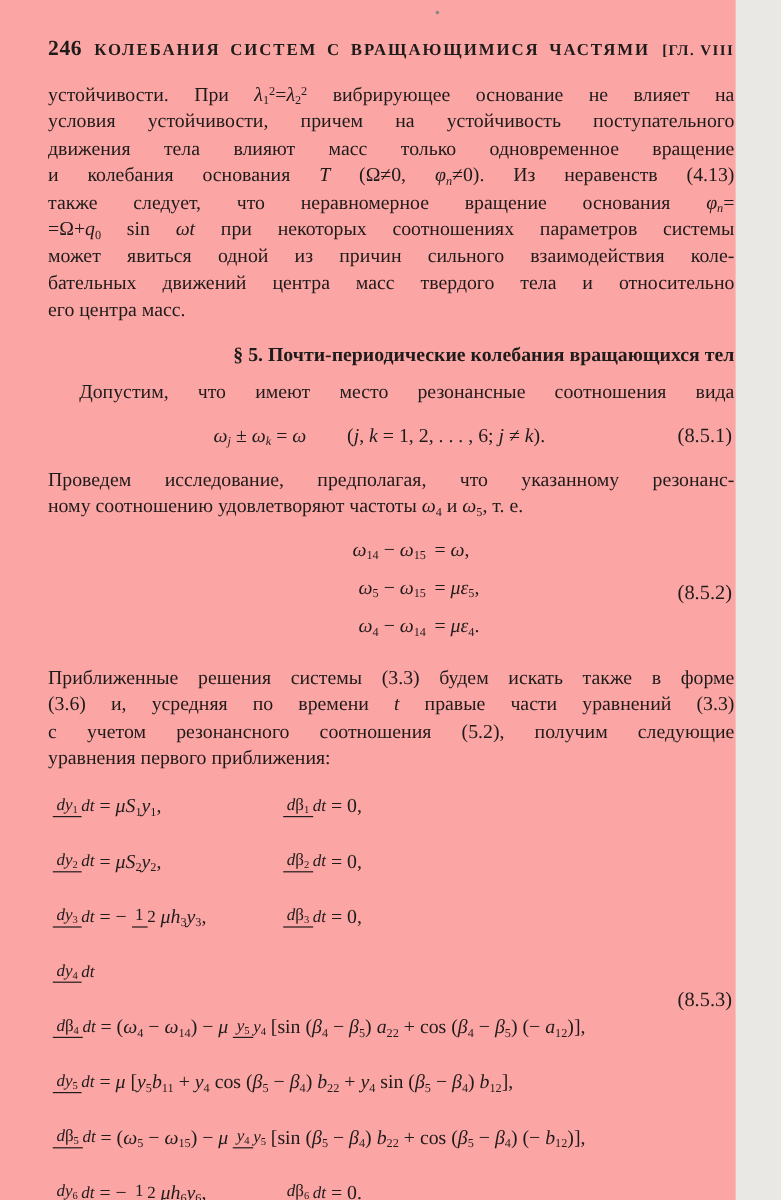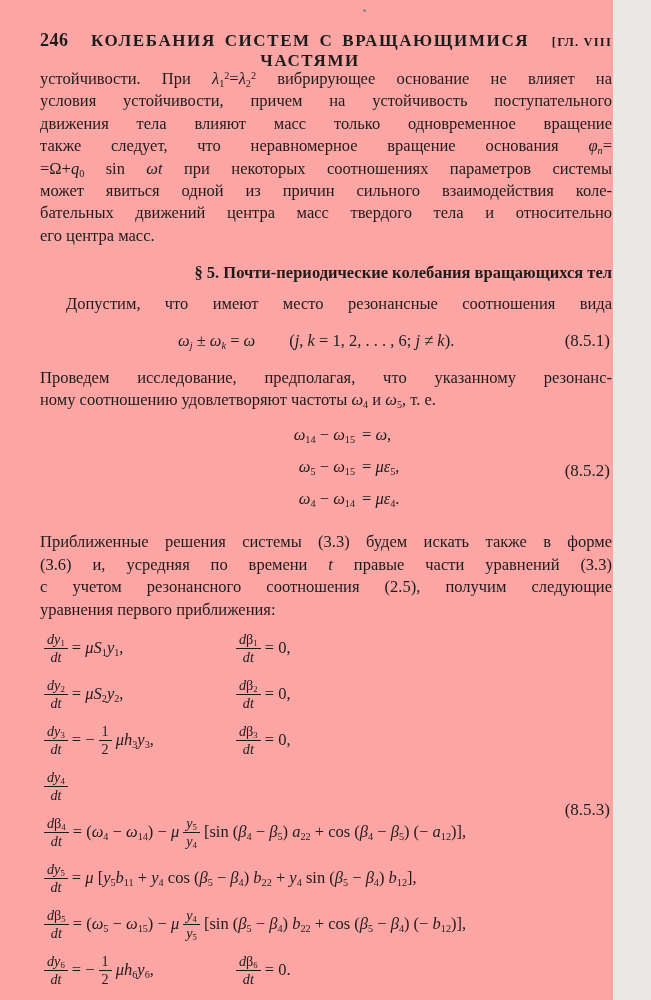--- a/index.html
+++ b/index.html
@@ -11,41 +11,41 @@
     color:#1e1c1a;
     font-family:"Liberation Serif","DejaVu Serif",serif;
     overflow:hidden;
   }
   .content{
     position:absolute;left:40px;top:30px;width:572px;
   }
   
   .hdr{display:flex;align-items:baseline;height:20px;}
   .pageno{font-weight:bold;font-size:18px;letter-spacing:.5px;}
-  .runtitle{flex:1;text-align:center;font-weight:bold;font-size:17px;letter-spacing:1.6px;word-spacing:3px;}
+  .runtitle{flex:1;text-align:center;font-weight:bold;font-size:14px;letter-spacing:1.6px;word-spacing:3px;}
   .chref{font-weight:bold;font-size:12.5px;letter-spacing:1.2px;}
   
   .para{font-size:16.5px;line-height:22.4px;}
   .p1{margin-top:18px;}
   .tline{min-height:22.4px;}
   .tline.just{text-align:justify;text-align-last:justify;}
   .indent .tline:first-child{text-indent:26px;}
   sub,sup{font-size:.62em;line-height:0;}
   sub{vertical-align:-.28em;}
   sup{vertical-align:.5em;}
   i{font-style:italic;}
   
   .sechead{margin-top:15px;text-align:right;font-weight:bold;font-size:16.5px;line-height:22px;}
   .p2{margin-top:9px;}
   
   .eqblock{position:relative;font-size:16.5px;}
   .eqnum{position:absolute;right:2px;top:50%;transform:translateY(-50%);font-size:17px;}
   .seg{white-space:pre;}
   .frac{
-    display:inline-flex;flex-direction:column;align-items:center;
+    display:inline-flex;flex-direction:row;align-items:center;
     vertical-align:middle;margin:0 4px;font-size:.86em;line-height:1.12;text-align:center;
   }
   .fn{display:block;border-bottom:1px solid currentColor;padding:0 3px 0px;}
   .fd{display:block;padding-top:1px;}
   
   .eq851{margin-top:12px;height:26px;display:flex;align-items:center;}
   .eq851 .lhs{margin-left:138px;}
   .eq851 .cond{margin-left:34px;}
   .p3{margin-top:13px;}
   
@@ -75,20 +75,21 @@
     <div class="hdr">
       <span class="pageno">246</span>
       <span class="runtitle">КОЛЕБАНИЯ СИСТЕМ С ВРАЩАЮЩИМИСЯ ЧАСТЯМИ</span>
       <span class="chref">[ГЛ. VIII</span>
     </div>
 
     <div class="para p1">
         <div class="tline just">устойчивости. При <i>λ</i><sub>1</sub><sup>2</sup>=<i>λ</i><sub>2</sub><sup>2</sup> вибрирующее основание не влияет на</div>
         <div class="tline just">условия устойчивости, причем на устойчивость поступательного</div>
         <div class="tline just">движения тела влияют масс только одновременное вращение</div>
+        <div class="tline just">и колебания основания <i>T</i> (Ω≠0, <i>φ</i><sub><i>n</i></sub>≠0). Из неравенств (4.13)</div>
         <div class="tline just">также следует, что неравномерное вращение основания <i>φ</i><sub><i>n</i></sub>=</div>
         <div class="tline just">=Ω+<i>q</i><sub>0</sub> sin <i>ωt</i> при некоторых соотношениях параметров системы</div>
         <div class="tline just">может явиться одной из причин сильного взаимодействия коле-</div>
         <div class="tline just">бательных движений центра масс твердого тела и относительно</div>
         <div class="tline">его центра масс.</div>
       </div>
 
     <div class="sechead">§ 5. Почти-периодические колебания вращающихся тел</div>
 
     <div class="para p2 indent">
@@ -118,21 +119,21 @@
       <div class="e852row">
         <span class="e852l"><i>ω</i><sub>4</sub> − <i>ω</i><sub>14</sub></span>
         <span class="e852r">= <i>με</i><sub>4</sub>.</span>
       </div>
       <span class="eqnum">(8.5.2)</span>
     </div>
 
     <div class="para p4">
         <div class="tline just">Приближенные решения системы (3.3) будем искать также в форме</div>
         <div class="tline just">(3.6) и, усредняя по времени <i>t</i> правые части уравнений (3.3)</div>
-        <div class="tline just">с учетом резонансного соотношения (2.5), получим следующие</div>
+        <div class="tline just">с учетом резонансного соотношения (5.2), получим следующие</div>
         <div class="tline">уравнения первого приближения:</div>
       </div>
 
     <div class="eqblock eq853">
       <div class="eqrow">
         <span class="ecol w"><span class="frac">
               <span class="fn"><i>dy</i><sub>1</sub></span>
               <span class="fd"><i>dt</i></span>
             </span><span class="seg">= <i>μS</i><sub>1</sub><i>y</i><sub>1</sub>,</span></span>
         <span class="ecol"><span class="frac">

